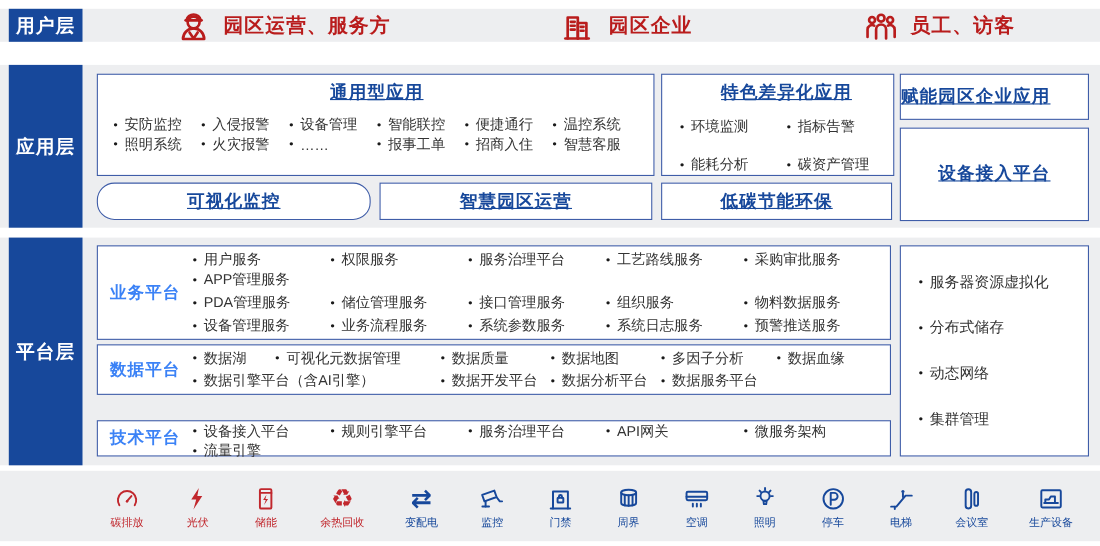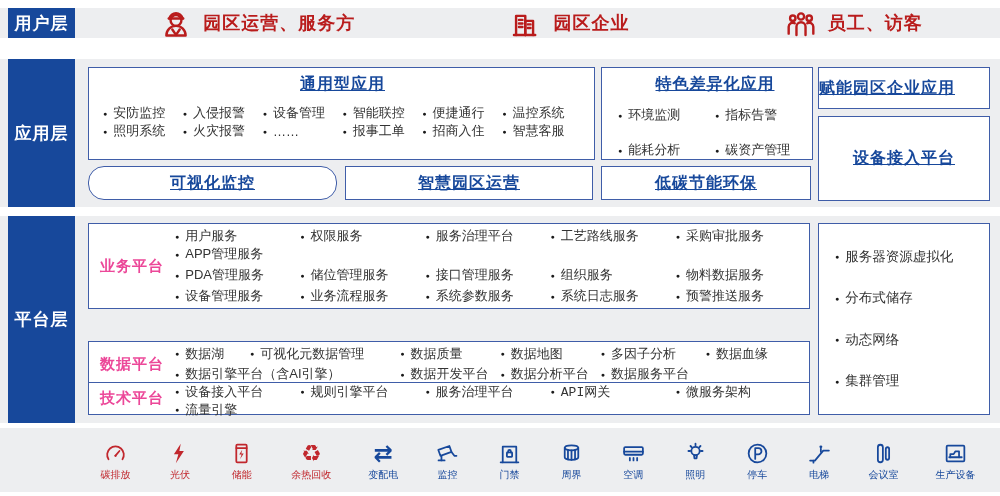--- a/index.html
+++ b/index.html
@@ -29,28 +29,28 @@
   #box-empower{left:818px;top:8px;width:172px;height:42px;display:flex;align-items:center;justify-content:flex-start;}
   #box-industrial{left:818px;top:57px;width:172px;height:85px;display:flex;align-items:center;justify-content:center;}
   .bottom-box{top:107px;height:34px;display:flex;align-items:center;justify-content:center;}
   #box-viz{left:88px;width:249px;border-radius:16px;}
   #box-smart{left:345px;width:248px;}
   #box-lowcarbon{left:601px;width:210px;}
   
   #band-platform{top:216px;height:207px;}
   .pf-box{left:88px;width:722px;display:flex;align-items:stretch;}
   .pf-label{flex:none;width:86px;display:flex;align-items:center;justify-content:center;
-    color:#ec4899;font-size:15px;font-weight:bold;letter-spacing:1px;}
+    color:#3b82f6;font-size:15px;font-weight:bold;letter-spacing:1px;}
   .pf-rows{flex:1;display:flex;flex-direction:column;justify-content:space-evenly;padding-right:8px;}
   .row6{display:grid;grid-template-columns:repeat(5,1fr);align-items:center;}
   .drow{display:grid;grid-template-columns:0.75fr 1.5fr 1fr 1fr 1.05fr 0.95fr;align-items:center;}
   #data-row2 .svc:first-child{grid-column:span 2;}
   #box-business{top:7px;height:86px;}
-  #box-data{top:97px;height:46px;margin-top:28px;}
-  #box-tech{top:166px;height:33px;font-family:Liberation Mono, monospace;}
+  #box-data{top:97px;height:46px;}
+  #box-tech{top:166px;height:33px;}
   #box-infra{left:818px;top:7px;width:172px;height:192px;}
   #infra-items{display:flex;flex-direction:column;justify-content:space-evenly;height:100%;padding-left:16px;box-sizing:border-box;}
   #infra-items .svc{font-size:13.5px;}
   
   #band-device{top:428px;height:64px;}
   #device-items{position:absolute;left:82px;right:6px;top:5px;bottom:4px;display:flex;justify-content:space-around;align-items:center;}
   .dev{display:flex;flex-direction:column;align-items:center;}
   .dev.red{color:#C1272D;}
   .dev.blue{color:#17489B;}
   .dev-ic{height:28px;display:flex;align-items:center;justify-content:center;}

